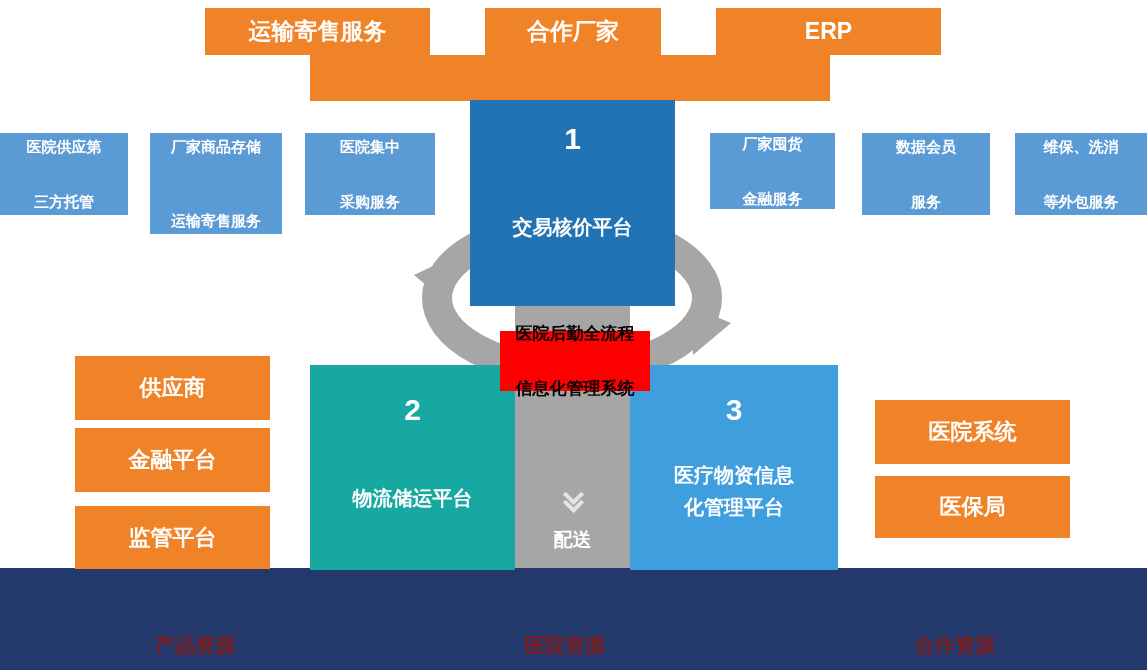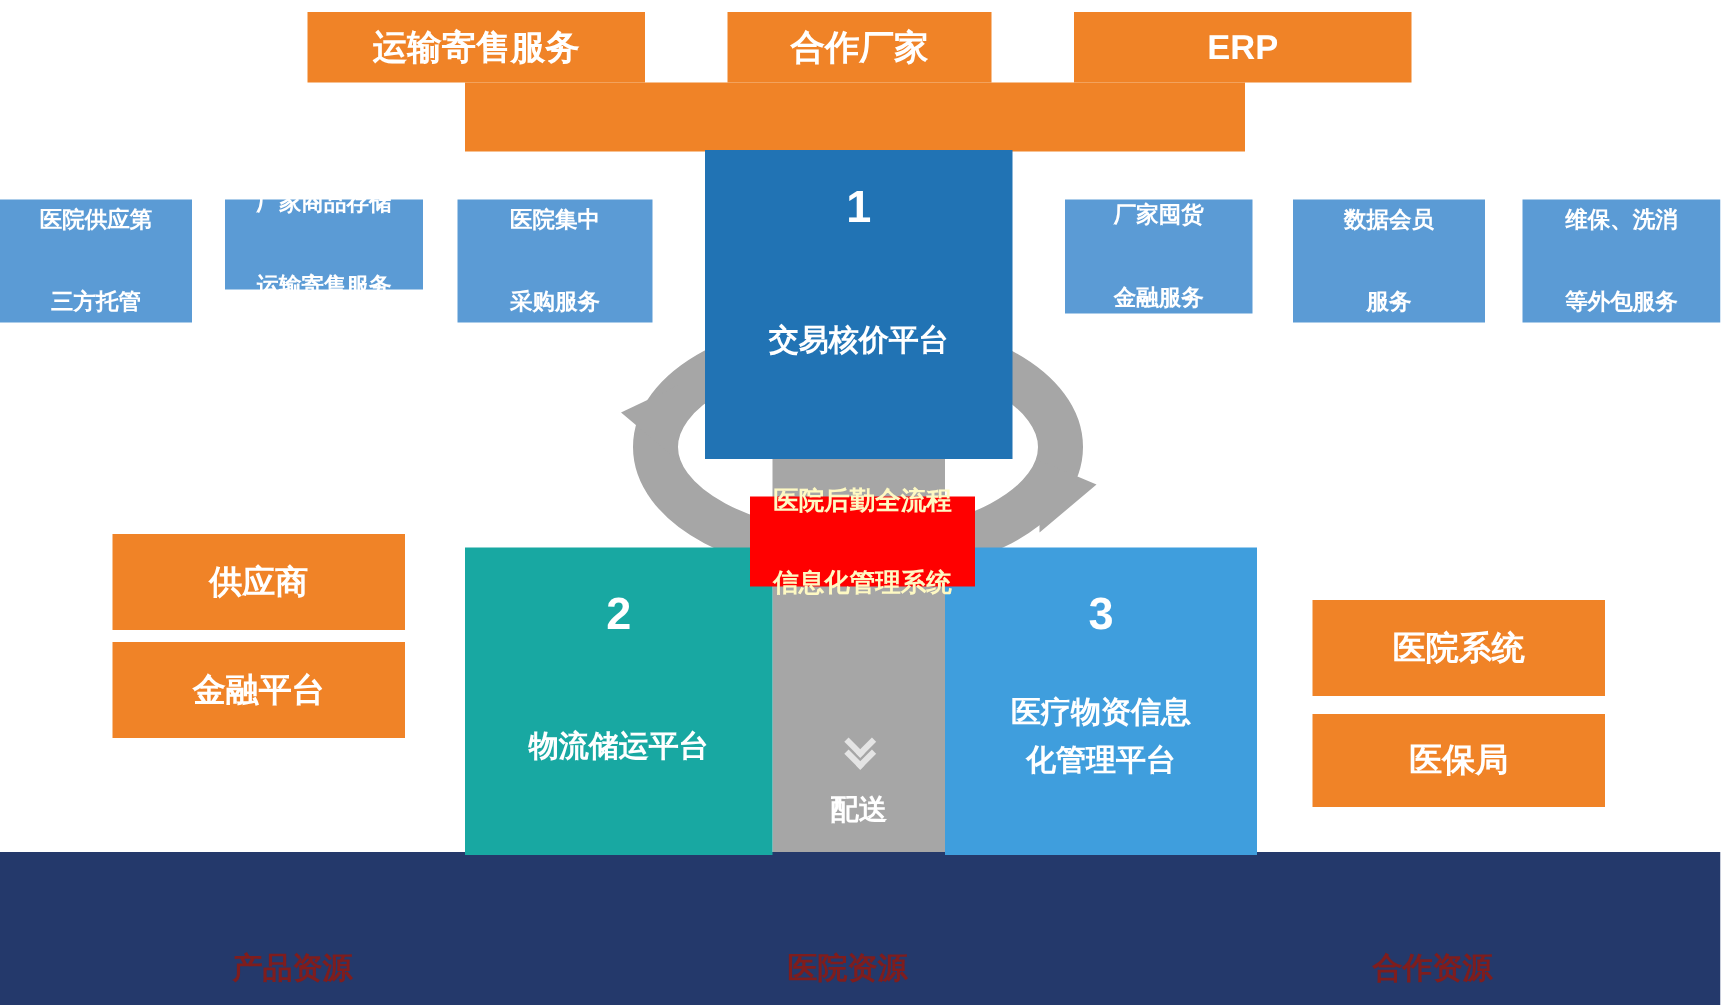--- a/index.html
+++ b/index.html
@@ -16,21 +16,21 @@
 
   .p1 { background: #2173B4; z-index: 4; }
   .p2 { background: #18A8A2; z-index: 4; }
   .p3 { background: #3F9EDD; z-index: 4; }
   .pnum { position: absolute; left: 0; width: 100%; text-align: center; color: #fff; font-weight: bold; font-size: 30px; }
   .pname { position: absolute; left: 0; width: 100%; text-align: center; color: #fff; font-weight: bold; font-size: 20px; line-height: 1.5; }
 
   .gray-col { background: #A6A6A6; z-index: 2; }
   .ring-svg { z-index: 1; }
 
-  .redbox { background: #FF0000; color: #fef9c3; font-weight: bold; font-size: 17px; line-height: 1.6; z-index: 6; }
+  .redbox { background: #FF0000; color: #000000; font-weight: bold; font-size: 17px; line-height: 1.6; z-index: 6; }
 
   .side-box { background: #F08327; color: #fff; font-weight: bold; font-size: 22px; z-index: 3; }
 
   .bottom-bar { background: #24396B; z-index: 2; }
   .bottom-label { color: #7f1d1d; font-weight: bold; font-size: 20px; text-align: center; z-index: 3; }
 
   .chev-wrap { z-index: 3; display: flex; flex-direction: column; align-items: center; }
   .chev { width: 15px; height: 15px; border-right: 4px solid #E4E4E4; border-bottom: 4px solid #E4E4E4; transform: rotate(45deg); margin-top: -7px; }
   .connector-label { z-index: 3; color: #fff; font-weight: bold; font-size: 19px; text-align: center; }
 </style>
@@ -62,21 +62,21 @@
     <span>合作厂家</span>
   </div>
   <div class="abs fc top-box" style="left:716px; top:8px; width:225px; height:47px;">
     <span>ERP</span>
   </div>
 
   <div class="abs fcol svc" style="left:0px; top:133px; width:128px; height:82px;">
     <span>医院供应第</span>
     <span>三方托管</span>
   </div>
-  <div class="abs fcol svc" style="left:150px; top:133px; width:132px; height:60px;">
+  <div class="abs fcol svc" style="left:150px; top:133px; width:132px; height:101px;justify-content:space-between;">
     <span>厂家商品存储</span>
     <span>运输寄售服务</span>
   </div>
   <div class="abs fcol svc" style="left:305px; top:133px; width:130px; height:82px;">
     <span>医院集中</span>
     <span>采购服务</span>
   </div>
 
   <div class="abs fcol svc" style="left:710px; top:133px; width:125px; height:76px;">
     <span>厂家囤货</span>
@@ -111,20 +111,23 @@
     <span>医院后勤全流程</span>
     <span>信息化管理系统</span>
   </div>
 
   <div class="abs fc side-box" style="left:75px; top:356px; width:195px; height:64px;">
     <span>供应商</span>
   </div>
   <div class="abs fc side-box" style="left:75px; top:428px; width:195px; height:64px;justify-content:center;">
     <span>金融平台</span>
   </div>
+  <div class="abs fc side-box" style="left:75px; top:506px; width:195px; height:63px;">
+    <span>监管平台</span>
+  </div>
 
   <div class="abs fc side-box" style="left:875px; top:400px; width:195px; height:64px;">
     <span>医院系统</span>
   </div>
   <div class="abs fc side-box" style="left:875px; top:476px; width:195px; height:62px;">
     <span>医保局</span>
   </div>
 
   <div class="abs bottom-bar" style="left:0px; top:568px; width:1147px; height:102px;"></div>
   <div class="abs bottom-label" style="left:95px; top:632px; width:200px;">产品资源</div>

